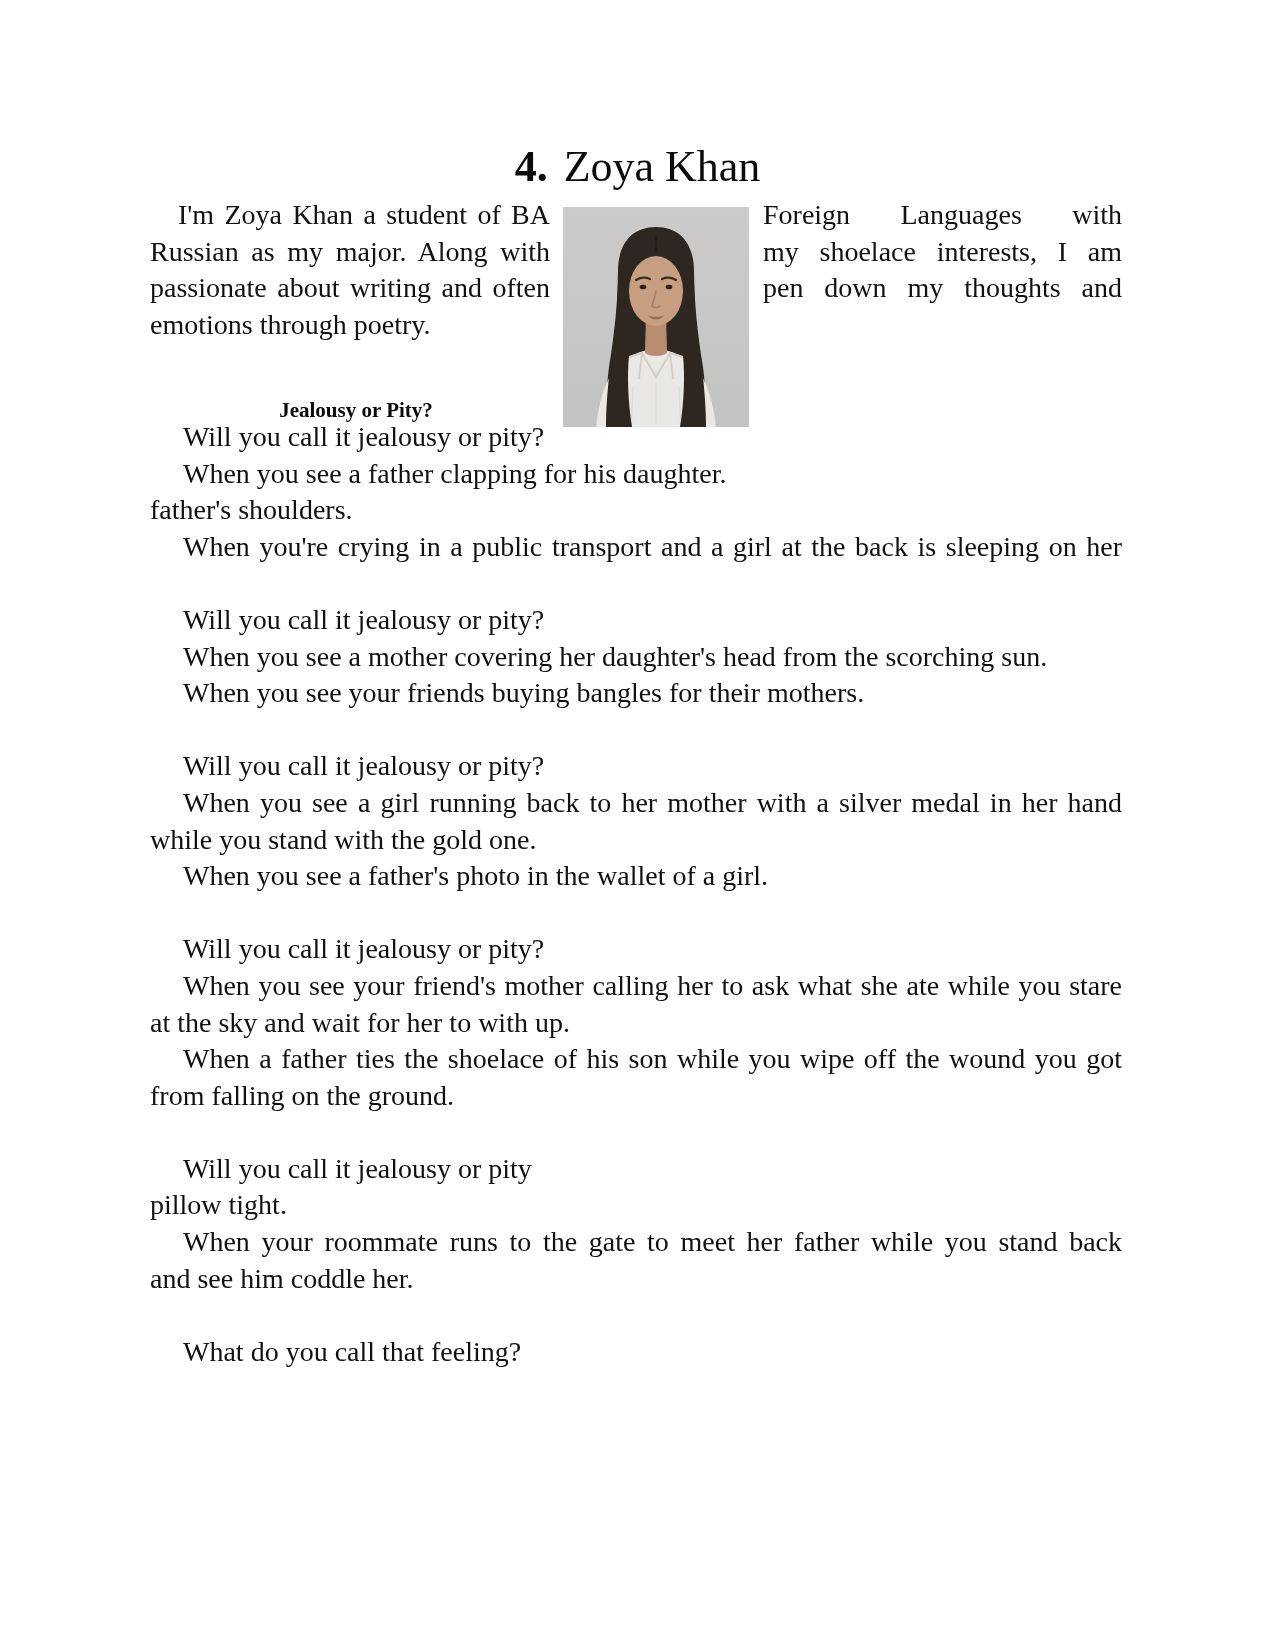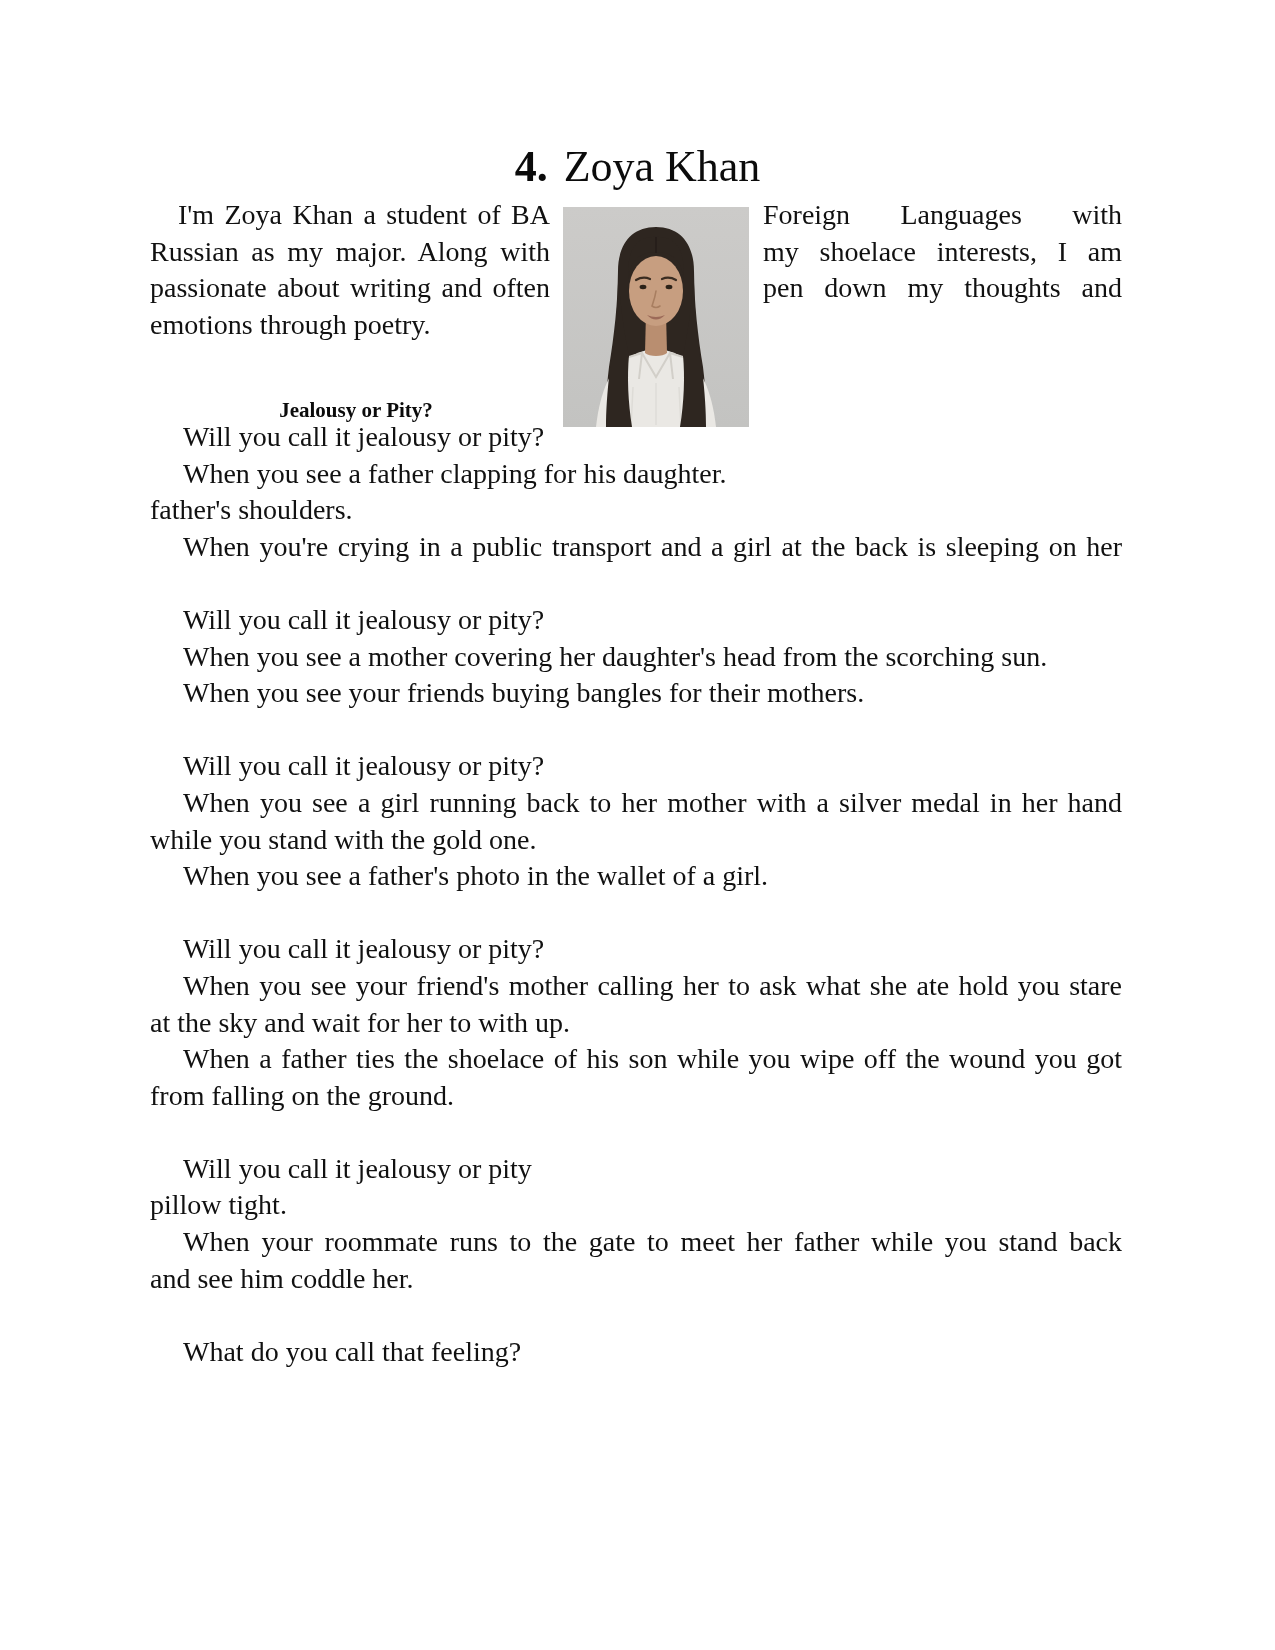--- a/index.html
+++ b/index.html
@@ -123,21 +123,21 @@
     <div class="line ind">When you see your friends buying bangles for their mothers.</div>
   </div>
   <div class="stanza">
     <div class="line ind">Will you call it jealousy or pity?</div>
     <div class="line ind just">When you see a girl running back to her mother with a silver medal in her hand</div>
     <div class="line">while you stand with the gold one.</div>
     <div class="line ind">When you see a father's photo in the wallet of a girl.</div>
   </div>
   <div class="stanza">
     <div class="line ind">Will you call it jealousy or pity?</div>
-    <div class="line ind just">When you see your friend's mother calling her to ask what she ate hold you stare</div>
+    <div class="line ind just">When you see your friend's mother calling her to ask what she ate while you stare</div>
     <div class="line">at the sky and wait for her to with up.</div>
     <div class="line ind just">When a father ties the shoelace of his son while you wipe off the wound you got</div>
     <div class="line">from falling on the ground.</div>
   </div>
   <div class="stanza">
     <div class="line ind">Will you call it jealousy or pity</div>
     <div class="line">pillow tight.</div>
     <div class="line ind just">When your roommate runs to the gate to meet her father while you stand back</div>
     <div class="line">and see him coddle her.</div>
   </div>

